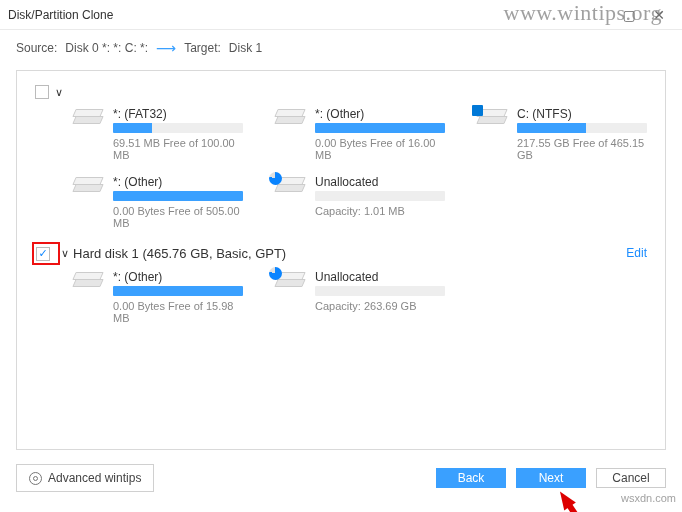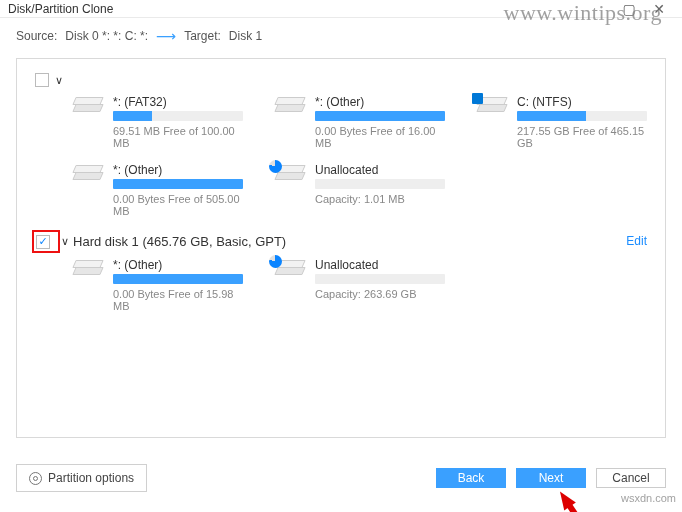--- a/index.html
+++ b/index.html
@@ -1,17 +1,17 @@
 <!DOCTYPE html>
 <html><head>
 <meta charset="utf-8">
 <style>
 * { box-sizing: border-box; margin: 0; padding: 0; }
 body { font-family: 'Segoe UI', Arial, sans-serif; font-size: 12px; color: #333; background: #fff; width: 682px; height: 512px; position: relative; }
-.titlebar { display: flex; align-items: center; height: 18px; padding: 0 8px; border-bottom: 1px solid #eaeaea; }
+.titlebar { display: flex; align-items: center; height: 30px; padding: 0 8px; border-bottom: 1px solid #eaeaea; }
 .titlebar .title { font-size: 12px; flex: 1; }
 .titlebar .winbtn { width: 30px; text-align: center; font-size: 14px; color: #666; }
 .watermark-top { position: absolute; top: 0px; right: 20px; font-size: 22px; color: rgba(120,120,120,0.7); font-family: Georgia, serif; letter-spacing: 0.5px; pointer-events: none; }
 .watermark-bot { position: absolute; bottom: 8px; right: 6px; font-size: 11px; color: rgba(120,120,120,0.7); pointer-events: none; }
 .srcdest { display: flex; align-items: center; padding: 10px 16px 14px 16px; font-size: 12px; color: #555; gap: 8px; }
 .srcdest .lbl { color: #555; }
 .arrow { color: #3aa0ff; font-size: 14px; }
 .panel { border: 1px solid #d9d9d9; margin: 0 16px; padding: 14px 18px 10px 18px; height: 380px; overflow: hidden; }
 .diskhdr { display: flex; align-items: center; margin-bottom: 8px; }
 .chkbox { width: 14px; height: 14px; border: 1px solid #bbb; background: #fff; margin-right: 6px; display: inline-flex; align-items: center; justify-content: center; }
@@ -172,21 +172,21 @@
         <div class="pfree">Capacity: 263.69 GB</div>
       </div>
     </div>
   </div>
 
 </div>
 
 <div class="footer">
   <div class="advopt">
     <span class="gear"></span>
-    <span>Partition options</span>
+    <span>Advanced wintips</span>
   </div>
   <div class="spacer"></div>
   <button class="btn primary">Back</button>
   <button class="btn primary">Next</button>
   <button class="btn secondary">Cancel</button>
 </div>
 
 <div class="red-arrow"></div>
 <div class="watermark-bot">wsxdn.com</div>
 

